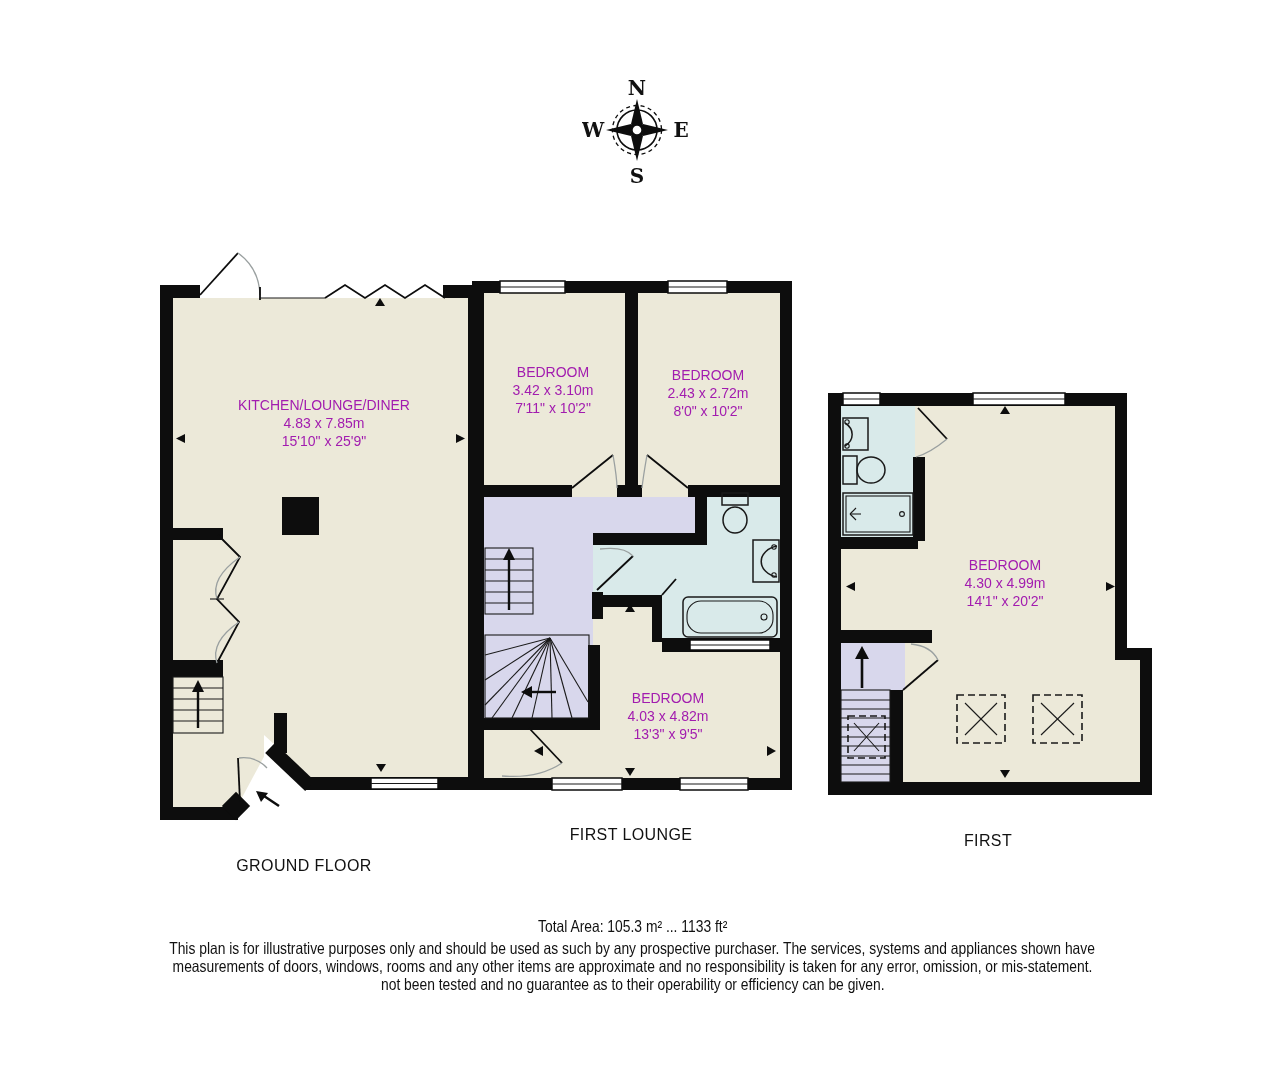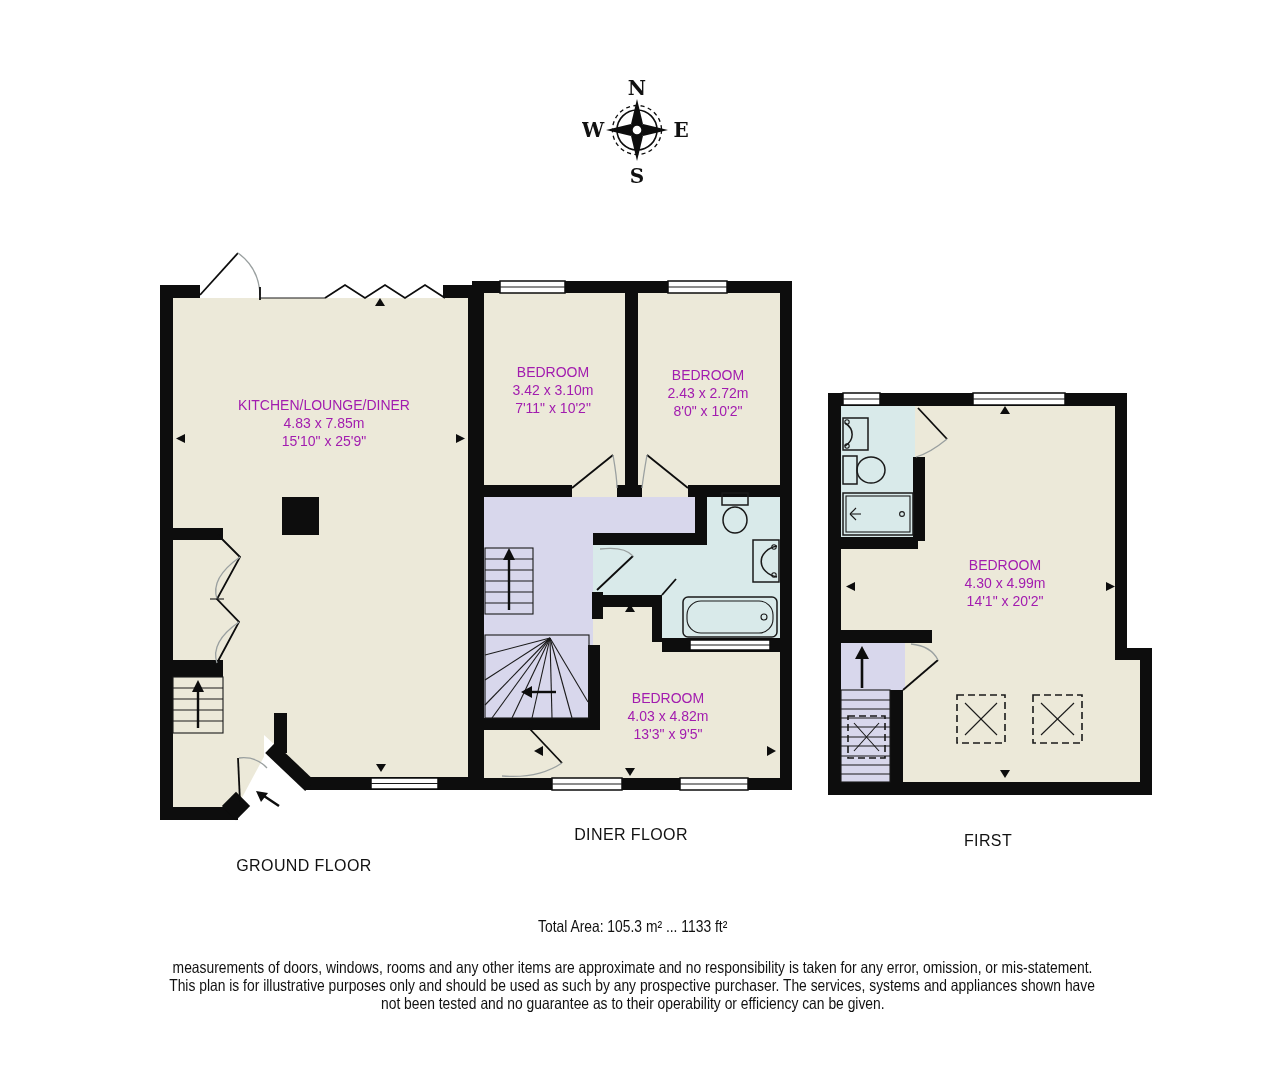--- a/index.html
+++ b/index.html
@@ -8,21 +8,21 @@
   .plan{position:absolute;}
   .plan svg{position:absolute;left:0;top:0;}
   .room-label{position:absolute;transform:translateX(-50%);text-align:center;white-space:nowrap;
               font-size:14px;line-height:18px;color:#a21caf;}
   .room-label span{display:block;}
   .floor-label{position:absolute;transform:translateX(-50%);text-align:center;white-space:nowrap;
                font-size:16px;letter-spacing:.4px;color:#111;}
   .compass{position:absolute;left:582px;top:72px;width:110px;height:118px;}
   .compass text{font-family:"DejaVu Serif",serif;font-weight:bold;font-size:20px;fill:#111;}
   .footer{position:absolute;left:0;top:918px;width:1265px;text-align:center;color:#111;}
-  .footer .tline{display:block;margin-bottom:23px;}
+  .footer .tline{display:block;margin-bottom:4px;}
   .footer .dline{display:block;}
   .footer .cond{display:inline-block;transform:scaleX(.84);transform-origin:center;
                 white-space:nowrap;font-size:16.5px;line-height:17px;}
   
   .w{fill:#0d0d0d;stroke:none;}
   .ln{stroke:#1a1a1a;stroke-width:1.5;fill:none;}
   .thin{stroke:#1a1a1a;stroke-width:1.1;fill:none;}
   .leaf{stroke:#0d0d0d;stroke-width:1.8;fill:none;}
   .arc{stroke:#9aa0a0;stroke-width:1.3;fill:none;}
   .mk{fill:#0d0d0d;stroke:none;}
@@ -242,21 +242,21 @@
     <div class="room-label" style="left:236px;top:126px;">
       <span>BEDROOM</span>
       <span>2.43 x 2.72m</span>
       <span>8'0" x 10'2"</span>
     </div>
     <div class="room-label" style="left:196px;top:449px;">
       <span>BEDROOM</span>
       <span>4.03 x 4.82m</span>
       <span>13'3" x 9'5"</span>
     </div>
-    <div class="floor-label" style="left:159px;top:586px;">DINER FLOOR</div>
+    <div class="floor-label" style="left:159px;top:586px;">FIRST LOUNGE</div>
   </div>
 
   <div class="plan" style="left:828px;top:240px;width:325px;height:640px;">
     <svg width="325" height="640" viewBox="0 0 325 640">
 
       <polygon class="fillroom" points="13,166 287,166 287,420 312,420 312,542 13,542"></polygon>
       <rect class="fillbath" x="13" y="166" width="74" height="135"></rect>
       <rect class="filllnd" x="13" y="403" width="64" height="47"></rect>
       <rect class="filllnd" x="13" y="450" width="49" height="92"></rect>
 
@@ -350,18 +350,18 @@
     <div class="room-label" style="left:177px;top:316px;">
       <span>BEDROOM</span>
       <span>4.30 x 4.99m</span>
       <span>14'1" x 20'2"</span>
     </div>
     <div class="floor-label" style="left:160px;top:592px;">FIRST</div>
   </div>
 
   <div class="footer">
     <span class="tline"><span class="cond">Total Area: 105.3 m² ... 1133 ft²</span></span>
+    <span class="dline"><span class="cond">This plan is for illustrative purposes only and should be used as such by any prospective purchaser. The services, systems and appliances shown have</span></span>
     <span class="dline"><span class="cond">measurements of doors, windows, rooms and any other items are approximate and no responsibility is taken for any error, omission, or mis-statement.</span></span>
-    <span class="dline"><span class="cond">This plan is for illustrative purposes only and should be used as such by any prospective purchaser. The services, systems and appliances shown have</span></span>
     <span class="dline"><span class="cond">not been tested and no guarantee as to their operability or efficiency can be given.</span></span>
   </div>
 
 </div>
 
 </body></html>

